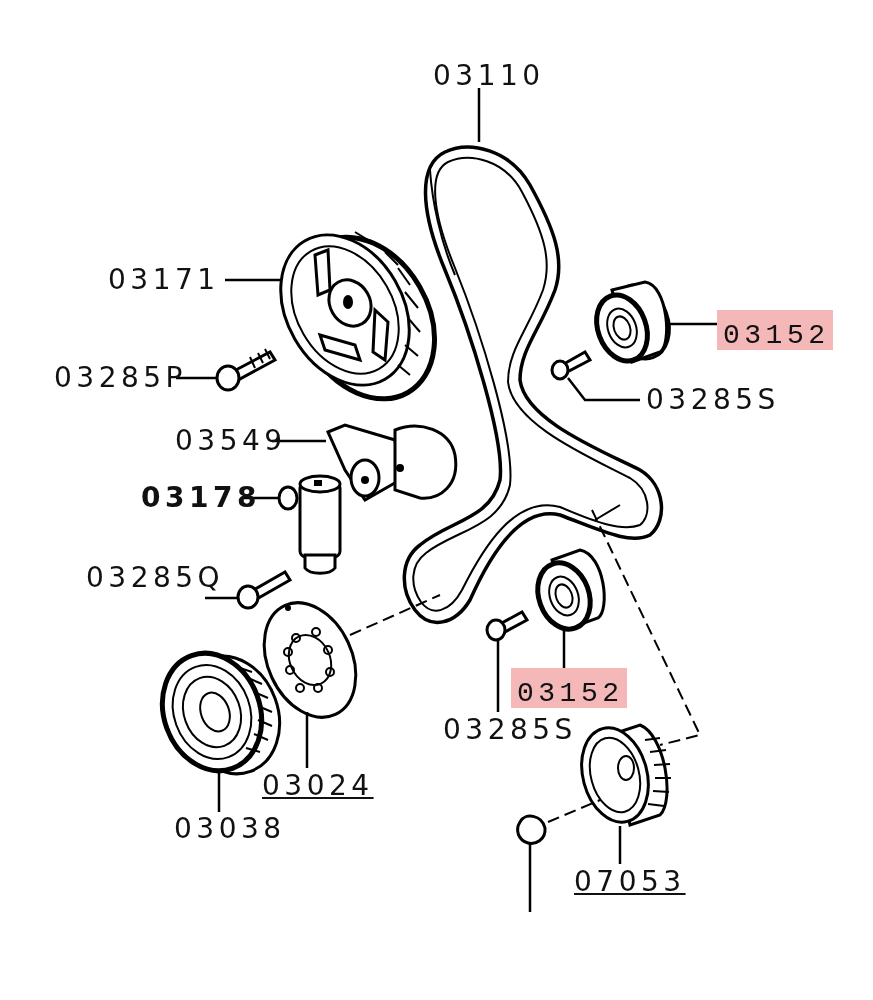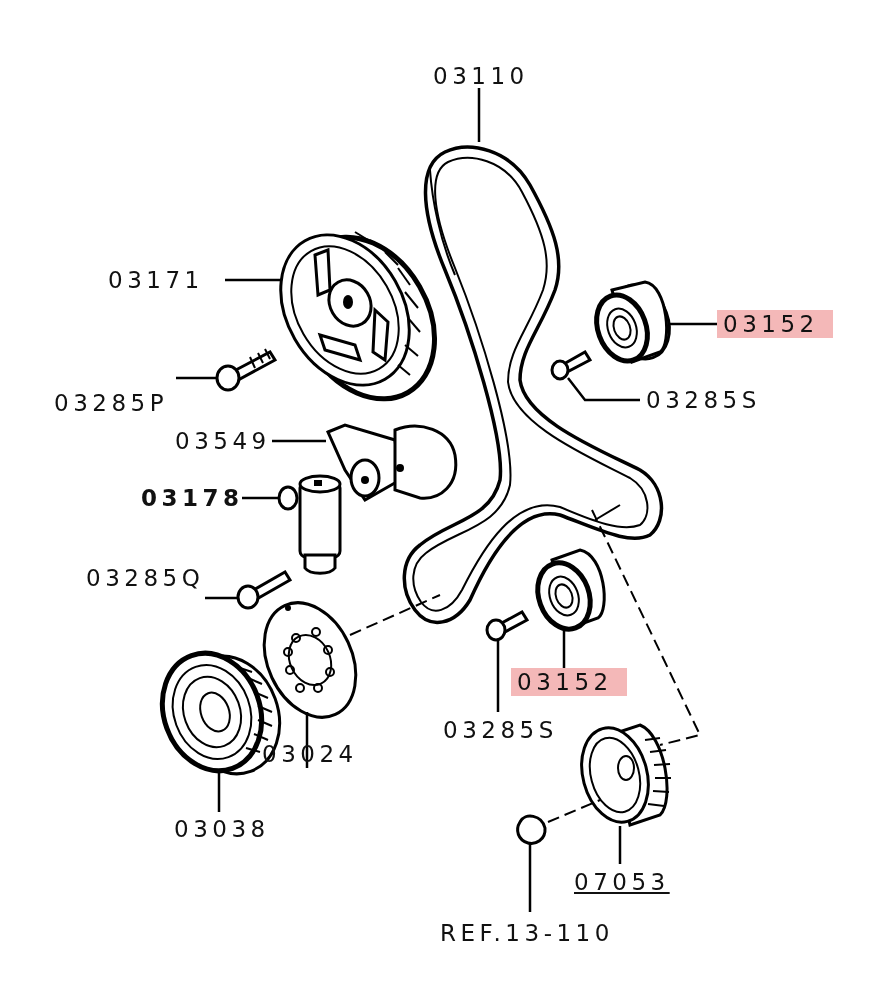--- a/index.html
+++ b/index.html
@@ -1,27 +1,27 @@
 <!DOCTYPE html>
 <html><head>
   <meta charset="utf-8">
   <style>
     html, body { margin: 0; padding: 0; background: #ffffff; }
     body { width: 873px; height: 1000px; position: relative; overflow: hidden; }
     #stage { position: absolute; left: 0; top: 0; width: 873px; height: 1000px; }
     .lbl {
       position: absolute;
       font-family: "DejaVu Sans", sans-serif;
-      font-size: 23px;
+      font-size: 28px;
       letter-spacing: 4.5px;
       color: #111111;
       line-height: 28px;
       white-space: nowrap;
     }
-    .hl { background: #f4b8b8; padding: 0 6px 0 6px; }
+    .hl { background: #f4b8b8; padding: 12px 6px 0 6px; font-family: Liberation Mono, monospace; }
     svg .ln { stroke: #000; stroke-width: 2.5; fill: none; }
     svg .part { stroke: #000; stroke-width: 3; fill: #fff; }
     svg .thin { stroke: #000; stroke-width: 2; fill: none; }
     svg .dash { stroke: #000; stroke-width: 2; fill: none; stroke-dasharray: 12 6; }
     svg .blk { fill: #000; }
   </style>
 </head>
 <body>
 
 <div id="stage">
@@ -180,25 +180,24 @@
       <line class="dash" x1="350" y1="635" x2="440" y2="595"></line>
       <line class="dash" x1="548" y1="822" x2="600" y2="800"></line>
       <polyline class="dash" points="592,510 700,735 660,745"></polyline>
       <line class="thin" x1="595" y1="520" x2="620" y2="505"></line>
     </g>
   </svg>
 
   
   <div class="lbl" style="left:433px;top:62px;">03110</div>
   <div class="lbl" style="left:108px;top:266px;">03171</div>
-  <div class="lbl" style="left:54px;top:364px;margin-top:25px;">03285P</div>
+  <div class="lbl" style="left:54px;top:364px;">03285P</div>
   <div class="lbl hl" style="left: 717px; top: 310px; width: 104px; background: rgb(244, 184, 184);">03152</div>
   <div class="lbl" style="left:646px;top:386px;">03285S</div>
   <div class="lbl" style="left:175px;top:427px;">03549</div>
   <div class="lbl" style="left:141px;top:484px;font-weight:bold;">03178</div>
   <div class="lbl" style="left:86px;top:564px;">03285Q</div>
   <div class="lbl hl" style="left: 511px; top: 668px; width: 104px; background: rgb(244, 184, 184);">03152</div>
   <div class="lbl" style="left:443px;top:716px;">03285S</div>
-  <div class="lbl" style="left:262px;top:740px;">03024</div>
+  <div class="lbl" style="left:262px;top:772px;text-decoration:underline;">03024</div>
   <div class="lbl" style="left:174px;top:815px;">03038</div>
   <div class="lbl" style="left:574px;top:868px;text-decoration:underline;">07053</div>
-  <div class="lbl" style="left:440px;top:919px;">REF.13-110</div>
 </div>
 
 </body></html>

